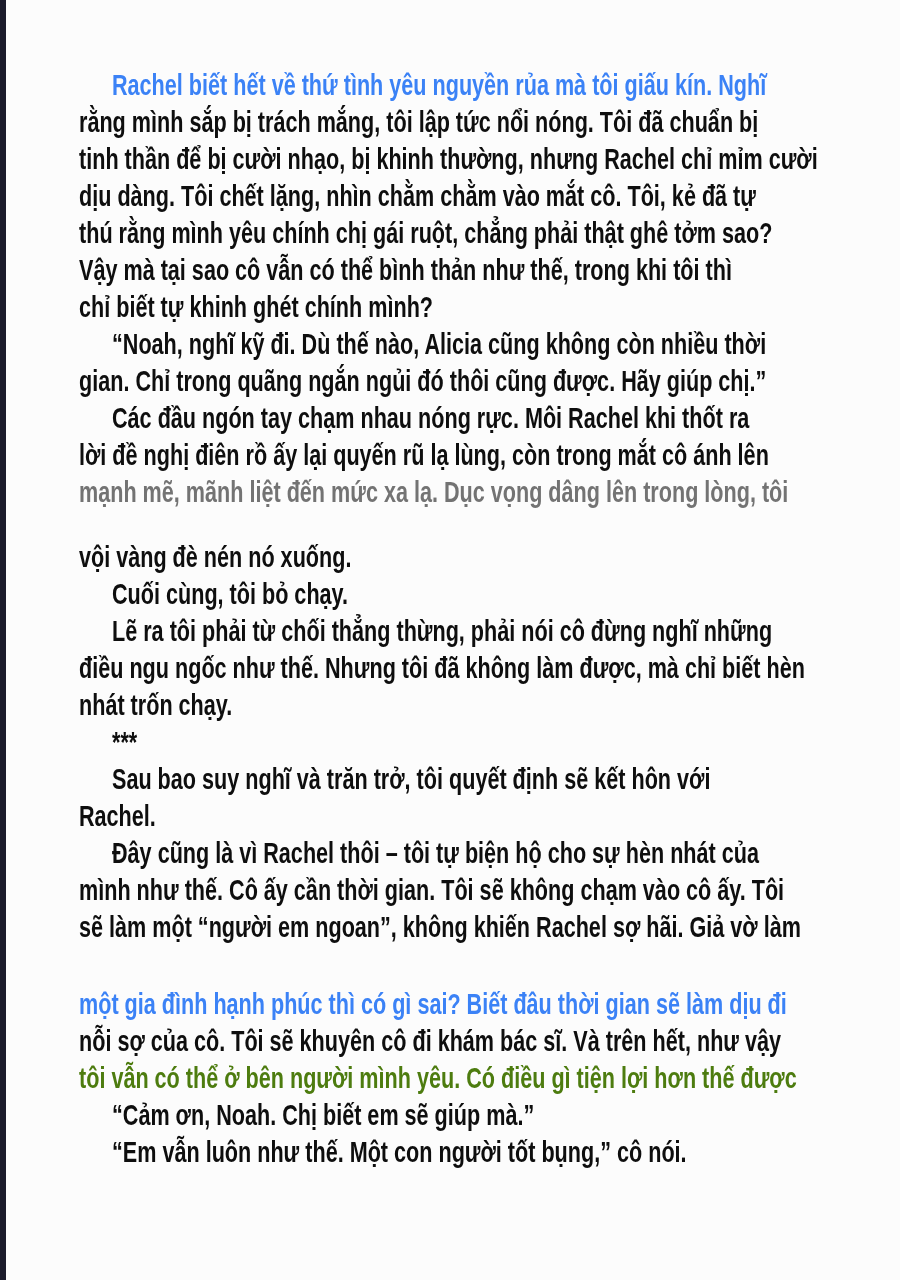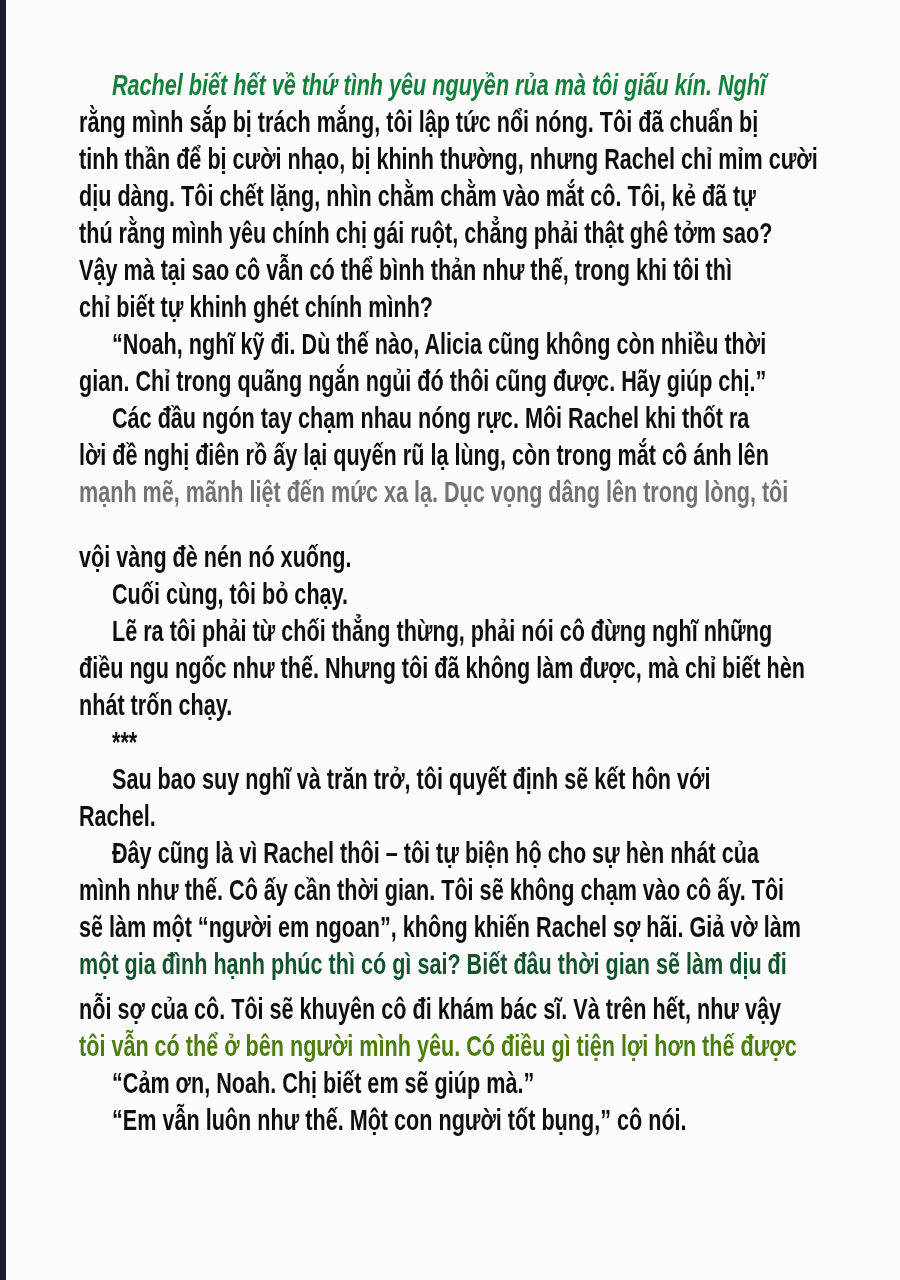--- a/index.html
+++ b/index.html
@@ -49,21 +49,21 @@
     white-space: nowrap;
   }
 </style>
 </head>
 <body style="background: rgb(252, 252, 252);">
 
 <div class="page-edge" style="background: rgb(27, 27, 43);"></div>
 <div class="page">
   <div id="text-block">
       <div class="paragraph">
-        <div class="text-line indent" style="color: #15803d; font-style: italic;"><span style="transform: scaleX(0.72);">Rachel biết hết về thứ tình yêu nguyền rủa mà tôi giấu kín. Nghĩ</span></div>
+        <div class="text-line indent" style="color: #3b82f6;"><span style="transform: scaleX(0.72);">Rachel biết hết về thứ tình yêu nguyền rủa mà tôi giấu kín. Nghĩ</span></div>
         <div class="text-line" style="color: rgb(14, 14, 14);"><span style="transform: scaleX(0.72);">rằng mình sắp bị trách mắng, tôi lập tức nổi nóng. Tôi đã chuẩn bị</span></div>
         <div class="text-line" style="color: rgb(14, 14, 14);"><span style="transform: scaleX(0.72);">tinh thần để bị cười nhạo, bị khinh thường, nhưng Rachel chỉ mỉm cười</span></div>
         <div class="text-line" style="color: rgb(14, 14, 14);"><span style="transform: scaleX(0.72);">dịu dàng. Tôi chết lặng, nhìn chằm chằm vào mắt cô. Tôi, kẻ đã tự</span></div>
         <div class="text-line" style="color: rgb(14, 14, 14);"><span style="transform: scaleX(0.72);">thú rằng mình yêu chính chị gái ruột, chẳng phải thật ghê tởm sao?</span></div>
         <div class="text-line" style="color: rgb(14, 14, 14);"><span style="transform: scaleX(0.72);">Vậy mà tại sao cô vẫn có thể bình thản như thế, trong khi tôi thì</span></div>
         <div class="text-line" style="color: rgb(14, 14, 14);"><span style="transform: scaleX(0.72);">chỉ biết tự khinh ghét chính mình?</span></div>
       </div>
       <div class="paragraph">
         <div class="text-line indent" style="color: rgb(14, 14, 14);"><span style="transform: scaleX(0.72);">“Noah, nghĩ kỹ đi. Dù thế nào, Alicia cũng không còn nhiều thời</span></div>
         <div class="text-line" style="color: rgb(14, 14, 14);"><span style="transform: scaleX(0.72);">gian. Chỉ trong quãng ngắn ngủi đó thôi cũng được. Hãy giúp chị.”</span></div>
@@ -86,22 +86,22 @@
         <div class="text-line indent" style="color: rgb(14, 14, 14);"><span style="transform: scaleX(0.72);">***</span></div>
       </div>
       <div class="paragraph">
         <div class="text-line indent" style="color: rgb(14, 14, 14);"><span style="transform: scaleX(0.72);">Sau bao suy nghĩ và trăn trở, tôi quyết định sẽ kết hôn với</span></div>
         <div class="text-line" style="color: rgb(14, 14, 14);"><span style="transform: scaleX(0.72);">Rachel.</span></div>
       </div>
       <div class="paragraph">
         <div class="text-line indent" style="color: rgb(14, 14, 14);"><span style="transform: scaleX(0.72);">Đây cũng là vì Rachel thôi – tôi tự biện hộ cho sự hèn nhát của</span></div>
         <div class="text-line" style="color: rgb(14, 14, 14);"><span style="transform: scaleX(0.72);">mình như thế. Cô ấy cần thời gian. Tôi sẽ không chạm vào cô ấy. Tôi</span></div>
         <div class="text-line" style="color: rgb(14, 14, 14); text-align: right;"><span style="transform: scaleX(0.72);">sẽ làm một “người em ngoan”, không khiến Rachel sợ hãi. Giả vờ làm</span></div>
-        <div class="text-line" style="color: #14532d;"><span style="transform: scaleX(0.72);">một gia đình hạnh phúc thì có gì sai? Biết đâu thời gian sẽ làm dịu đi</span></div>
-        <div class="text-line" style="color: rgb(14, 14, 14); margin-top: 8px;"><span style="transform: scaleX(0.72);">nỗi sợ của cô. Tôi sẽ khuyên cô đi khám bác sĩ. Và trên hết, như vậy</span></div>
+        <div class="text-line" style="color: #3b82f6; margin-top: 40px;"><span style="transform: scaleX(0.72);">một gia đình hạnh phúc thì có gì sai? Biết đâu thời gian sẽ làm dịu đi</span></div>
+        <div class="text-line" style="color: rgb(14, 14, 14);"><span style="transform: scaleX(0.72);">nỗi sợ của cô. Tôi sẽ khuyên cô đi khám bác sĩ. Và trên hết, như vậy</span></div>
         <div class="text-line" style="color: #4d7c0f;"><span style="transform: scaleX(0.72);">tôi vẫn có thể ở bên người mình yêu. Có điều gì tiện lợi hơn thế được</span></div>
       </div>
       <div class="paragraph">
         <div class="text-line indent" style="color: rgb(14, 14, 14);"><span style="transform: scaleX(0.72);">“Cảm ơn, Noah. Chị biết em sẽ giúp mà.”</span></div>
       </div>
       <div class="paragraph">
         <div class="text-line indent" style="color: rgb(14, 14, 14);"><span style="transform: scaleX(0.72);">“Em vẫn luôn như thế. Một con người tốt bụng,” cô nói.</span></div>
       </div>
     </div>
 </div>

